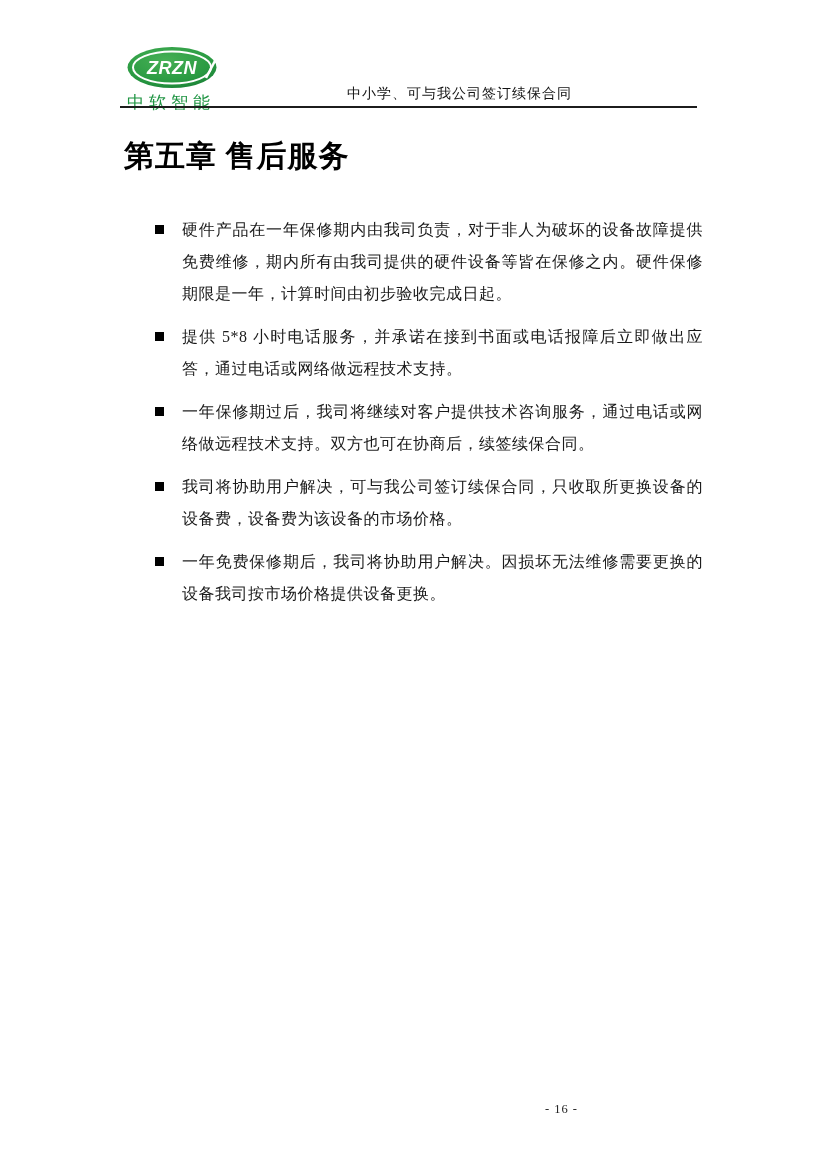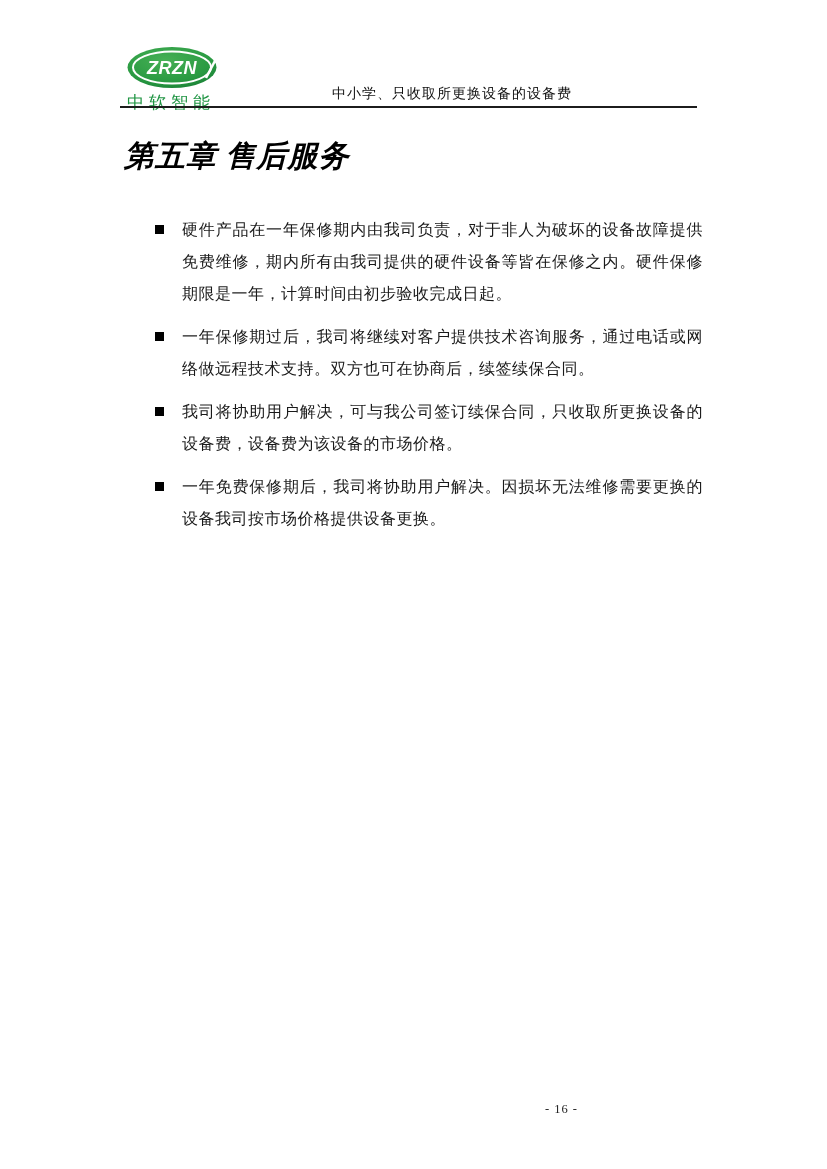--- a/index.html
+++ b/index.html
@@ -54,21 +54,20 @@
   
   .chapter-title {
     position: absolute;
     left: 124px;
     top: 136px;
     font-size: 30px;
     font-weight: bold;
     letter-spacing: 1px;
     color: #000000;
     white-space: nowrap;
-    font-style: italic;
   }
 
   
   .bullet-list {
     position: absolute;
     left: 155px;
     top: 214px;
     width: 549px;
   }
   .bullet-item {
@@ -119,33 +118,37 @@
         </radialGradient>
       </defs>
       <ellipse cx="45" cy="21.5" rx="44.5" ry="20.5" fill="url(#logoGreen)"></ellipse>
       <ellipse cx="45" cy="21.5" rx="39" ry="16" fill="none" stroke="#ffffff" stroke-width="2"></ellipse>
       <line x1="79" y1="32" x2="91" y2="9" stroke="#ffffff" stroke-width="2.5"></line>
       <text x="45" y="28" text-anchor="middle" font-family="'Liberation Sans','DejaVu Sans',sans-serif" font-style="italic" font-weight="bold" font-size="18" fill="#ffffff" letter-spacing="0.5">ZRZN</text>
     </svg>
     <div class="logo-brand-name" style="color:#1e9442">中软智能</div>
   </div>
 
-  <div class="header-doc-title">中小学、只收取所更换设备的设备费</div>
+  <div class="header-doc-title">中小学、可与我公司签订续保合同</div>
 
   <div class="header-rule"></div>
 
   <h1 class="chapter-title" style="margin:0">第五章 售后服务</h1>
 
   <div class="bullet-list">
 
     <div class="bullet-item">
       <span class="bullet-marker"></span>
       <p class="bullet-text">硬件产品在一年保修期内由我司负责，对于非人为破坏的设备故障提供免费维修，期内所有由我司提供的硬件设备等皆在保修之内。硬件保修期限是一年，计算时间由初步验收完成日起。</p>
     </div>
 
+    <div class="bullet-item">
+      <span class="bullet-marker"></span>
+      <p class="bullet-text">提供 5*8 小时电话服务，并承诺在接到书面或电话报障后立即做出应答，通过电话或网络做远程技术支持。</p>
+    </div>
 
     <div class="bullet-item">
       <span class="bullet-marker"></span>
       <p class="bullet-text">一年保修期过后，我司将继续对客户提供技术咨询服务，通过电话或网络做远程技术支持。双方也可在协商后，续签续保合同。</p>
     </div>
 
     <div class="bullet-item">
       <span class="bullet-marker"></span>
       <p class="bullet-text">我司将协助用户解决，可与我公司签订续保合同，只收取所更换设备的设备费，设备费为该设备的市场价格。</p>
     </div>

